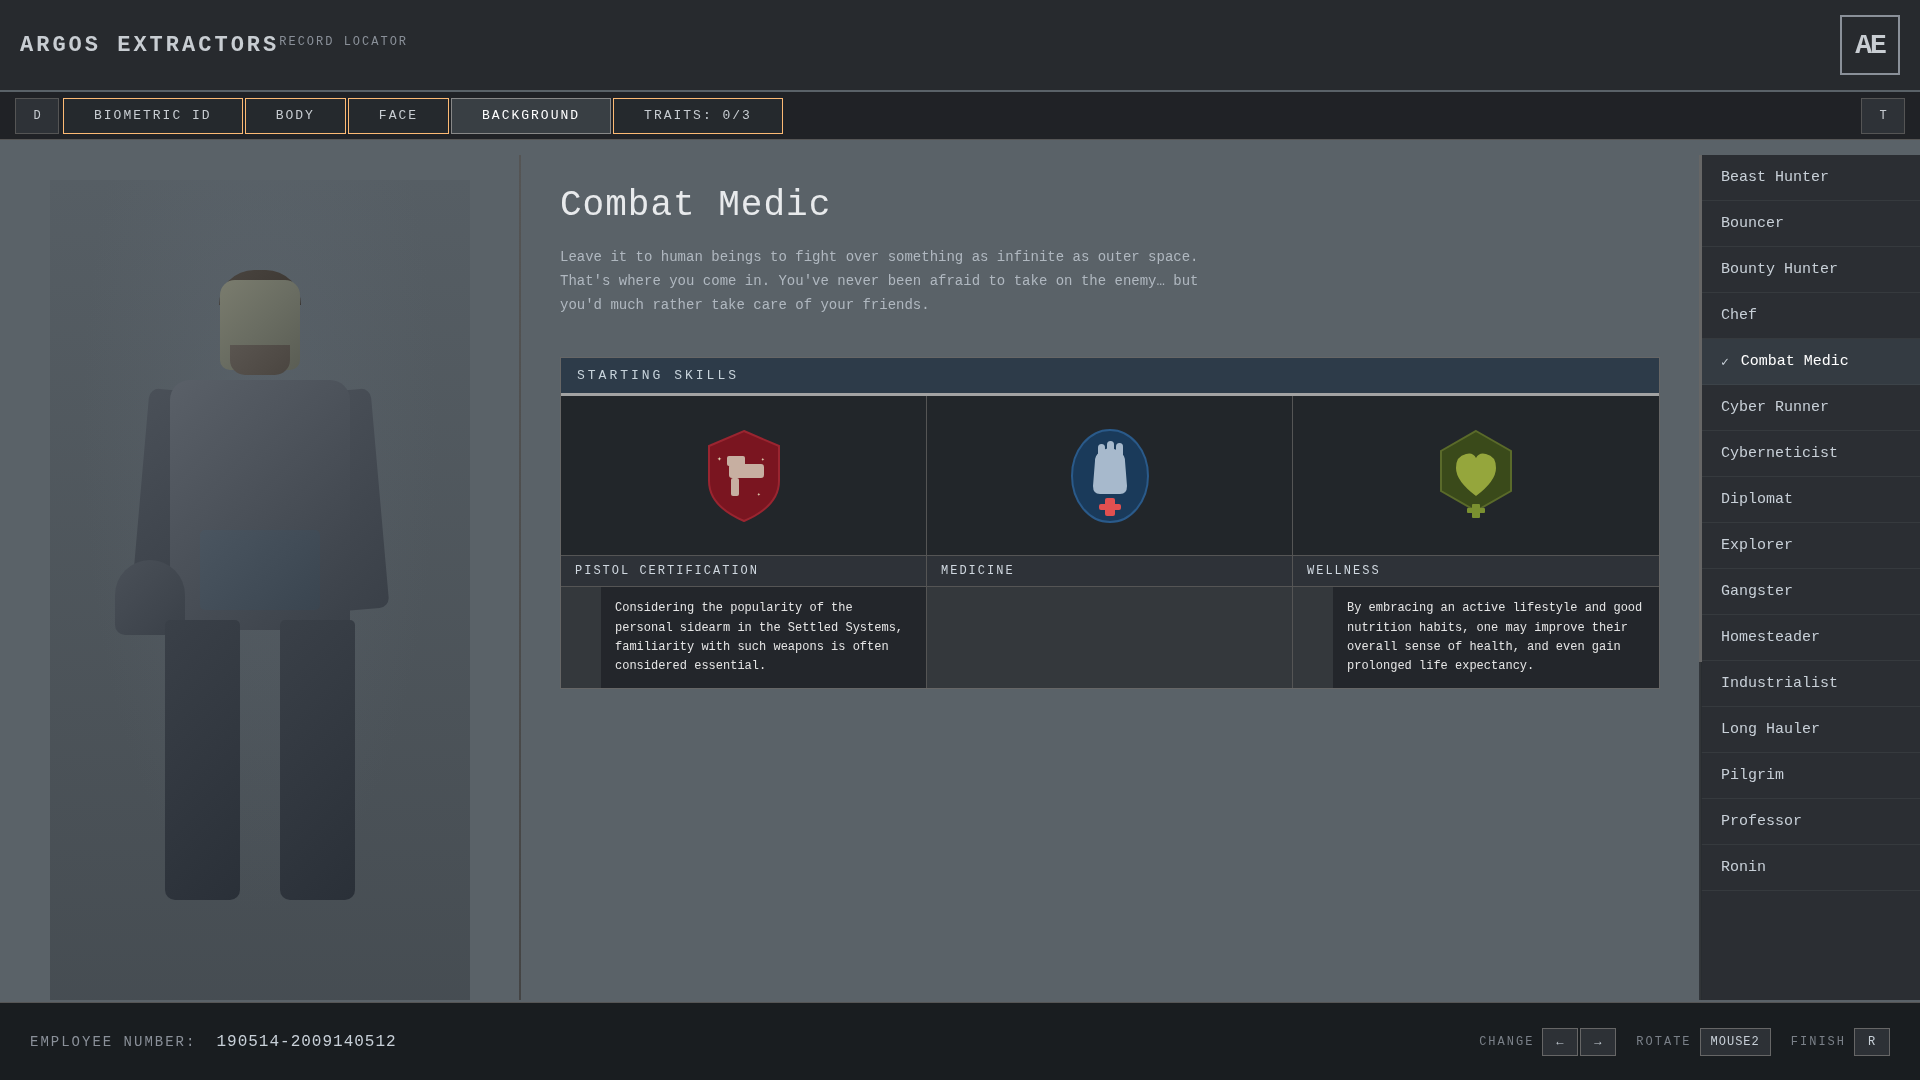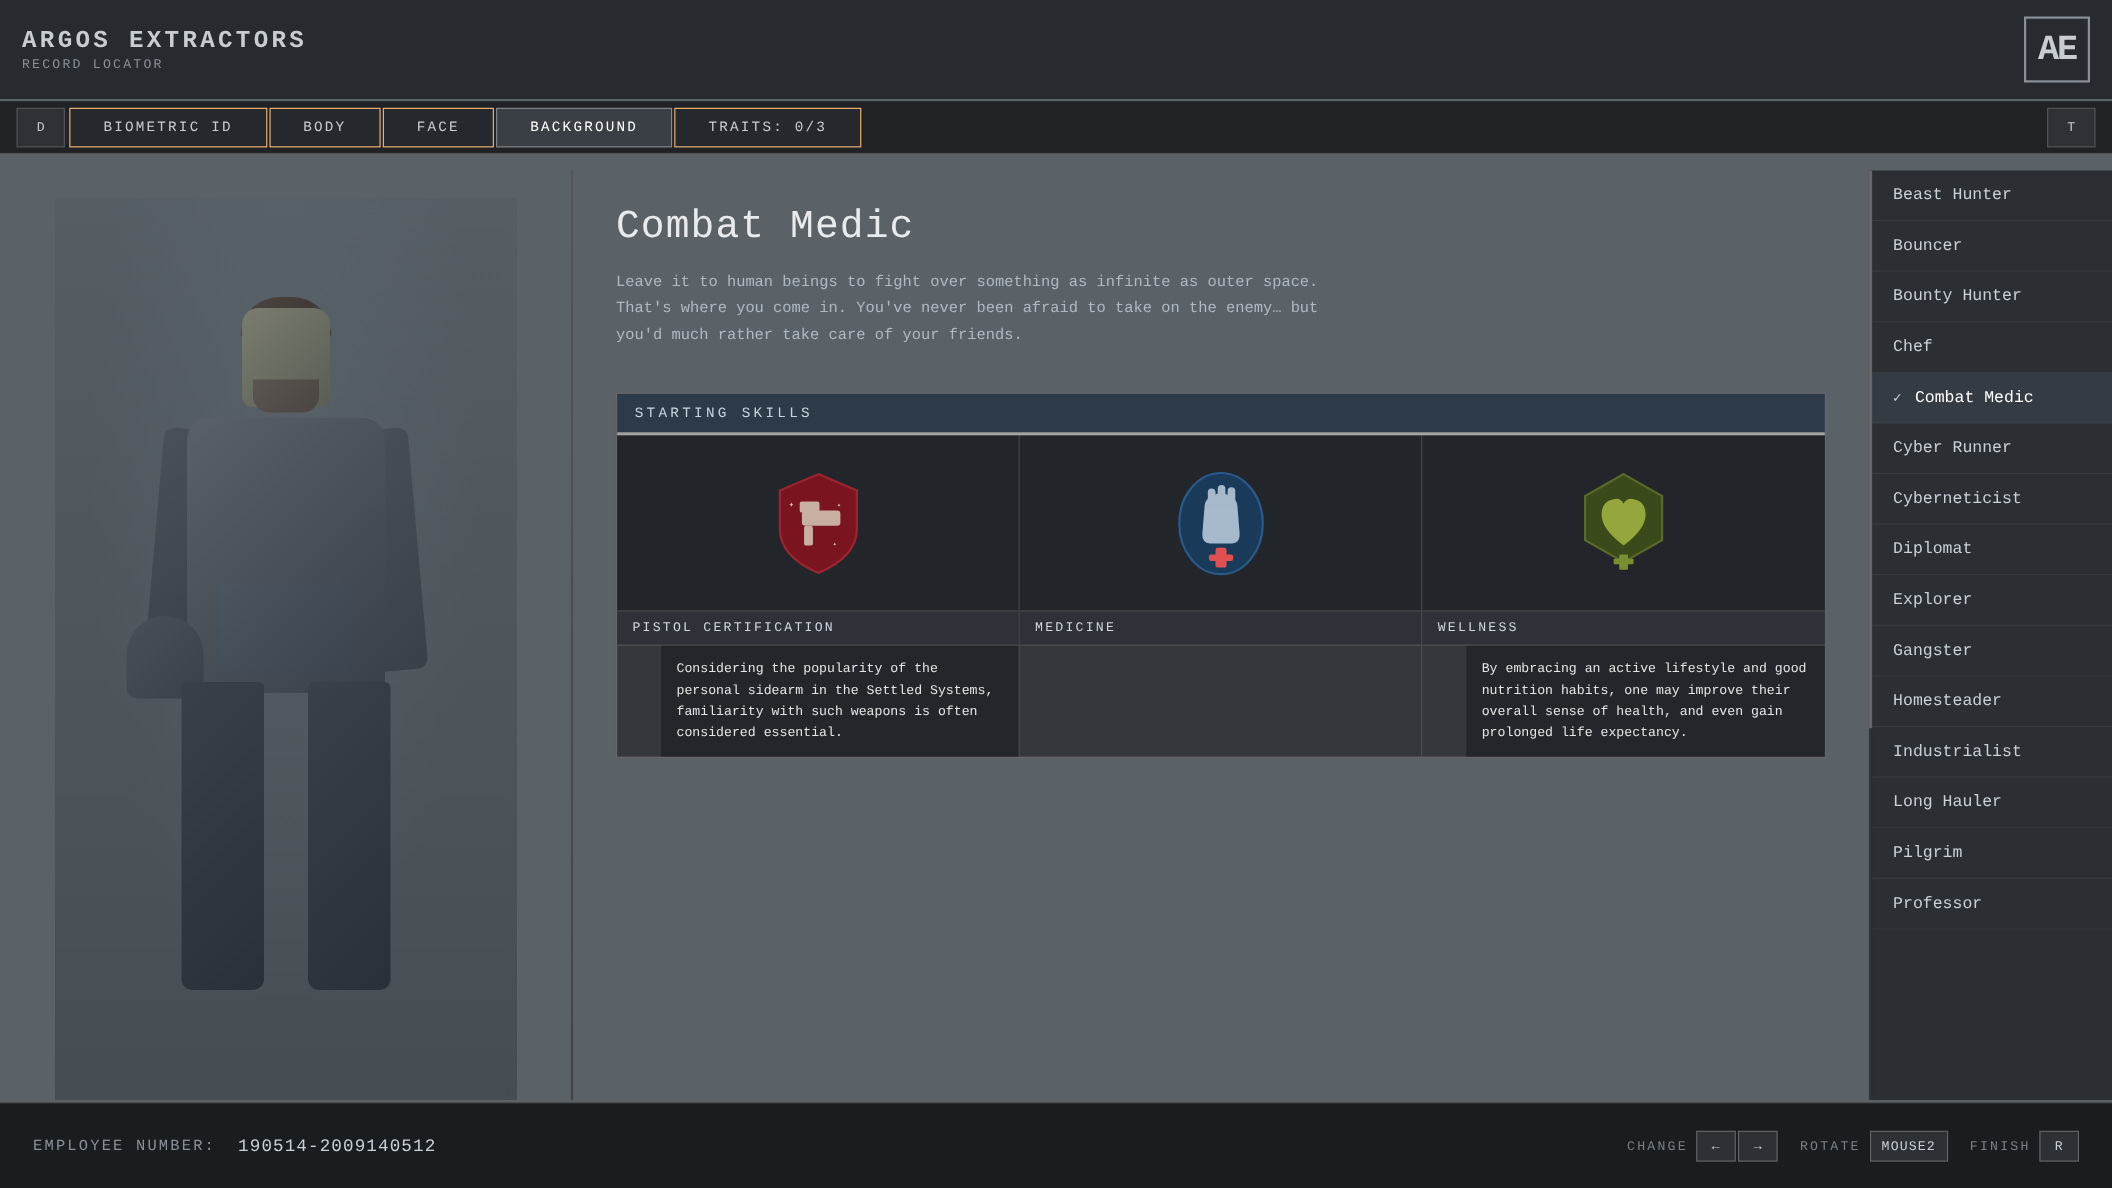--- a/index.html
+++ b/index.html
@@ -20,21 +20,21 @@
       height: 90px;
       background: rgba(30,33,36,0.85);
       display: flex;
       align-items: center;
       padding: 0 20px;
       z-index: 10;
     }
 
     .logo-area {
       display: flex;
-      flex-direction: column;
+      flex-direction: row;
       margin-right: 20px;
     }
 
     .logo-title {
       font-size: 22px;
       font-weight: bold;
       color: #c8cdd2;
       letter-spacing: 3px;
       text-transform: uppercase;
     }
@@ -50,21 +50,21 @@
     .ae-logo {
       position: absolute;
       right: 20px;
       top: 15px;
       width: 60px;
       height: 60px;
       display: flex;
       align-items: center;
       justify-content: center;
       border: 2px solid #8a9099;
-      font-size: 32px;
+      font-size: 28px;
       font-weight: bold;
       color: #c8cdd2;
       letter-spacing: -2px;
     }
 
     
     .nav-tabs {
       position: absolute;
       top: 92px;
       left: 0; right: 0;
@@ -677,20 +677,21 @@
     <div class="sidebar-item">Cyber Runner</div>
     <div class="sidebar-item">Cyberneticist</div>
     <div class="sidebar-item">Diplomat</div>
     <div class="sidebar-item">Explorer</div>
     <div class="sidebar-item">Gangster</div>
     <div class="sidebar-item">Homesteader</div>
     <div class="sidebar-item">Industrialist</div>
     <div class="sidebar-item">Long Hauler</div>
     <div class="sidebar-item">Pilgrim</div>
     <div class="sidebar-item">Professor</div>
+    <div class="sidebar-item">Ronin</div>
   </div>
 
 <div class="bottom-bar">
   <span class="employee-label">EMPLOYEE NUMBER:</span>
   <span class="employee-number">190514-2009140512</span>
 
   <div class="bottom-controls">
     <div class="control-group">
       <span class="control-label">CHANGE</span>
       <div class="control-keys">

